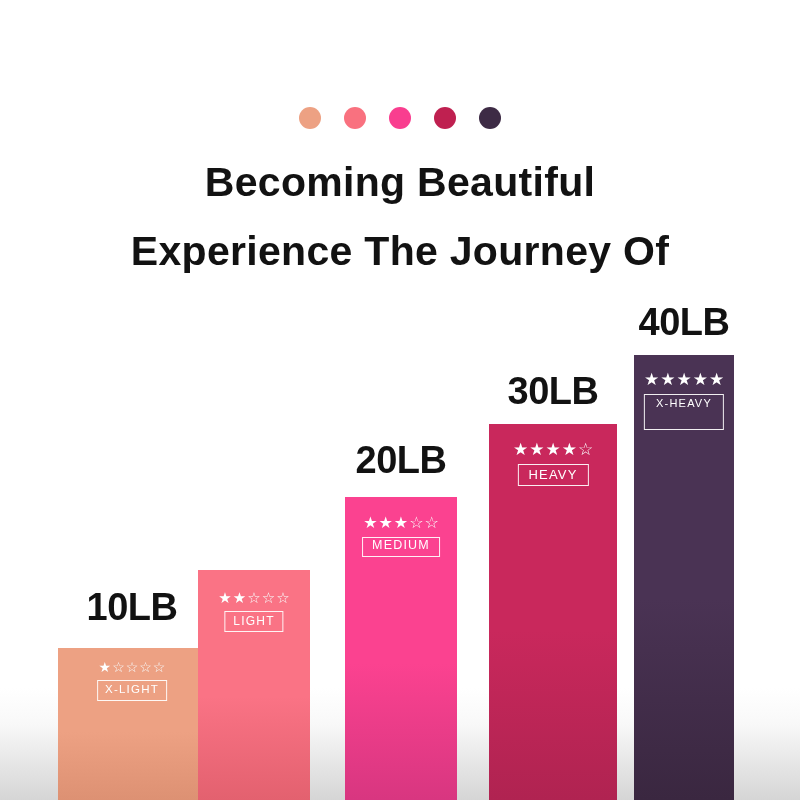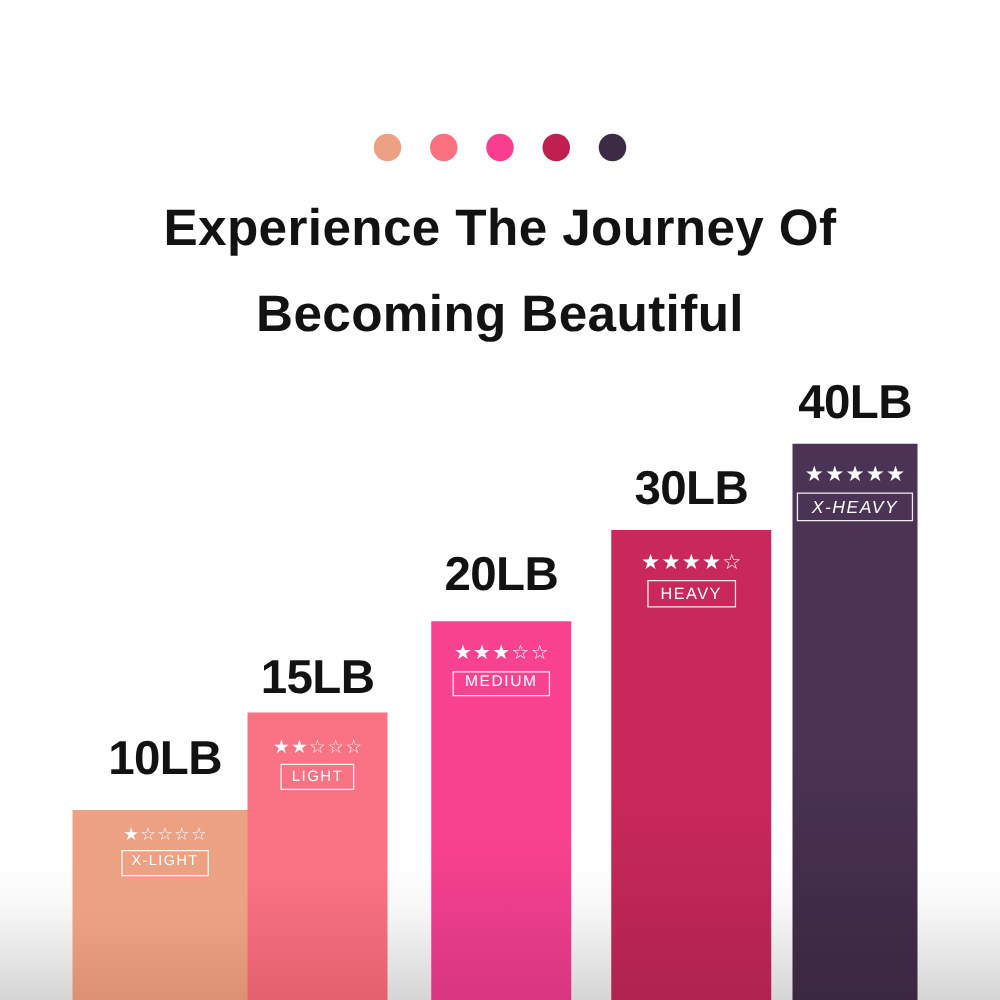--- a/index.html
+++ b/index.html
@@ -148,42 +148,41 @@
 
   <div id="dots-row">
       <span class="dot" style="background: rgb(237, 161, 131);"></span>
       <span class="dot" style="background: rgb(249, 113, 127);"></span>
       <span class="dot" style="background: rgb(249, 62, 143);"></span>
       <span class="dot" style="background: rgb(191, 32, 80);"></span>
       <span class="dot" style="background: rgb(61, 43, 69);"></span>
     </div>
 
   <div id="title-block">
+    <span class="title-line">Becoming Beautiful</span>
     <span class="title-line">Experience The Journey Of</span>
-    <span class="title-line">Becoming Beautiful</span>
   </div>
 
   <div id="chart">
       <div class="bar-group" style="left: 58px; width: 102px; height: 212px; z-index: 2; padding-left: 46px;">
         <div class="bar-label" style="top: 0px;">10LB</div>
         <div class="bar" style="height: 152px; background: linear-gradient(rgb(237, 161, 131) 0%, rgb(237, 161, 131) 55%, rgb(221, 145, 115) 100%);">
           <div class="badge" style="top: 12px;">
             <div class="stars" style="font-size: 14px;">
               <span class="star">★</span>
               <span class="star">☆</span>
               <span class="star">☆</span>
               <span class="star">☆</span>
               <span class="star">☆</span>
             </div>
             <div class="badge-text" style="font-size: 11.5px; padding: 3px 7px 4px;">X-LIGHT</div>
           </div>
         </div>
       </div>
       <div class="bar-group" style="left: 198px; width: 112px; height: 277px; z-index: 2;">
-        <div class="bar-label" style="top: 0px;">15LB</div>
         <div class="bar" style="height: 230px; background: linear-gradient(rgb(250, 115, 133) 0%, rgb(250, 115, 133) 55%, rgb(227, 97, 111) 100%);">
           <div class="badge" style="top: 20px;">
             <div class="stars" style="font-size: 15px;">
               <span class="star">★</span>
               <span class="star">★</span>
               <span class="star">☆</span>
               <span class="star">☆</span>
               <span class="star">☆</span>
             </div>
             <div class="badge-text" style="font-size: 12px; padding: 3px 8px 4px;">LIGHT</div>
@@ -224,19 +223,19 @@
         <div class="bar-label" style="top: 0px;">40LB</div>
         <div class="bar" style="height: 445px; background: linear-gradient(rgb(74, 51, 84) 0%, rgb(74, 51, 84) 55%, rgb(58, 39, 64) 100%);">
           <div class="badge" style="top: 16px;">
             <div class="stars" style="font-size: 17px;">
               <span class="star">★</span>
               <span class="star">★</span>
               <span class="star">★</span>
               <span class="star">★</span>
               <span class="star">★</span>
             </div>
-            <div class="badge-text" style="font-size: 14px; padding: 3px 11px 4px; font-style: italic;">X-HEAVY</div>
+            <div class="badge-text" style="font-size: 11px; padding: 3px 11px 20px;">X-HEAVY</div>
           </div>
         </div>
       </div>
     </div>
 
 </div>
 
 </body></html>

